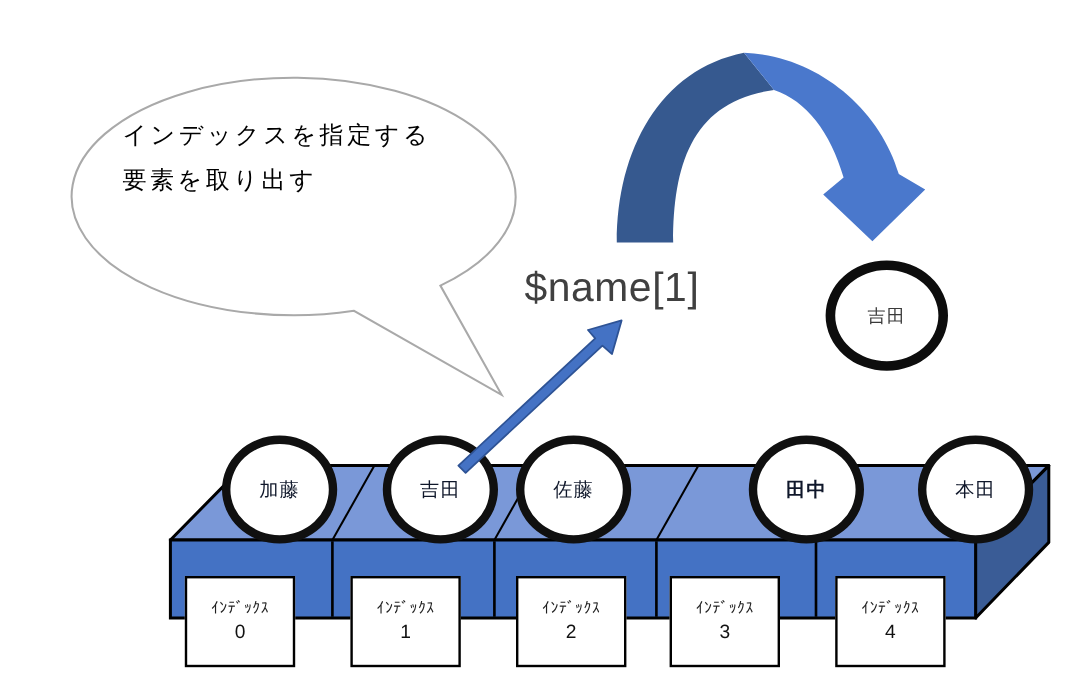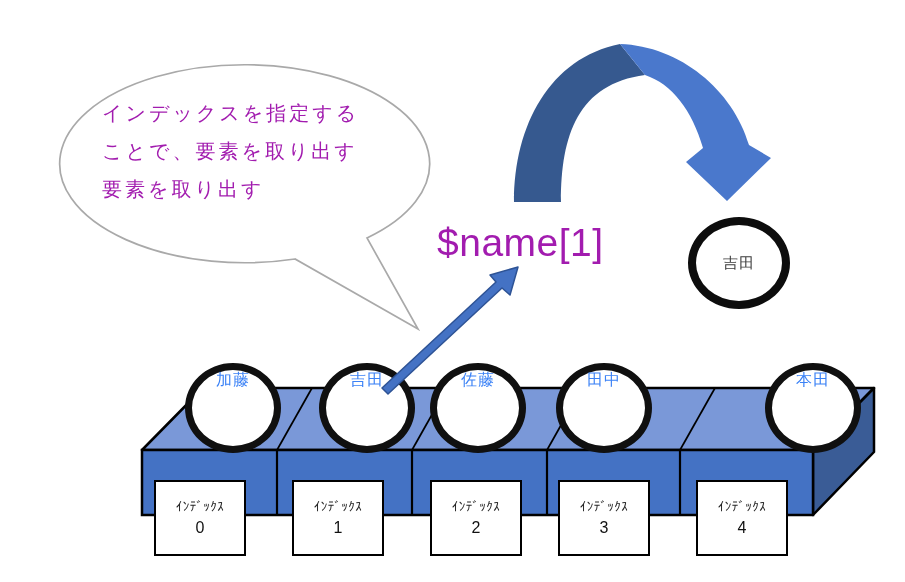--- a/index.html
+++ b/index.html
@@ -7,46 +7,46 @@
     position:relative;width:905px;height:582px;background:#ffffff;
     overflow:hidden;font-family:"Liberation Sans","DejaVu Sans",sans-serif;
   }
   #stage svg{position:absolute;left:0;top:0;}
   #base-layer{z-index:0;}
   #arrow-layer{z-index:30;}
 
   .name-circle{
     position:absolute;top:363px;width:96px;height:90px;box-sizing:border-box;
     border:7px solid #101010;border-radius:50%;background:#ffffff;
-    display:flex;align-items:flex-start;justify-content:center;
-    font-size:16px;color:#3b82f6;letter-spacing:1px;z-index:10;
+    display:flex;align-items:center;justify-content:center;
+    font-size:16px;color:#0f172a;letter-spacing:1px;z-index:10;
   }
   .index-label{
     position:absolute;top:480px;width:92px;height:76px;box-sizing:border-box;
     border:2.5px solid #000;background:#ffffff;
     display:flex;flex-direction:column;align-items:center;justify-content:center;
     gap:5px;z-index:20;
   }
   .idx-caption{font-size:13px;color:#1f1f1f;letter-spacing:0.5px;}
   .idx-value{font-size:16px;color:#111;}
 
   #result-circle{
     position:absolute;left:688px;top:217px;width:102px;height:92px;box-sizing:border-box;
     border:8px solid #0d0d0d;border-radius:50%;background:#fff;
     display:flex;align-items:center;justify-content:center;
     font-size:15px;color:#3a3a3a;letter-spacing:1px;z-index:10;
   }
 
   #callout-text{
     position:absolute;left:102px;top:94px;width:340px;z-index:40;
-    font-size:20px;line-height:38px;letter-spacing:3px;color:#a21caf;
+    font-size:20px;line-height:38px;letter-spacing:3px;color:#000000;
   }
   #code-label{
     position:absolute;left:437px;top:221px;z-index:40;
-    font-size:39px;color:#a21caf;letter-spacing:0.5px;
+    font-size:34px;color:#404040;letter-spacing:0.5px;
   }
 </style>
 </head>
 <body>
 
 <div id="stage">
 
   <svg id="base-layer" width="905" height="582" viewBox="0 0 905 582">
 
     <path d="M 367 238 A 185 99 0 1 0 295 259 L 418 329 Z" fill="#ffffff" stroke-width="1.7" stroke="#A9A9A9"></path>
@@ -87,21 +87,21 @@
         <div class="idx-caption">ｲﾝﾃﾞｯｸｽ</div>
         <div class="idx-value">1</div>
       </div>
       <div class="name-circle" style="left: 430px;">
         <span>佐藤</span>
       </div>
       <div class="index-label" style="left: 430px;">
         <div class="idx-caption">ｲﾝﾃﾞｯｸｽ</div>
         <div class="idx-value">2</div>
       </div>
-      <div class="name-circle" style="left: 556px;">
+      <div class="name-circle" style="left: 624px; font-weight: bold;">
         <span>田中</span>
       </div>
       <div class="index-label" style="left: 558px;">
         <div class="idx-caption">ｲﾝﾃﾞｯｸｽ</div>
         <div class="idx-value">3</div>
       </div>
       <div class="name-circle" style="left: 765px;">
         <span>本田</span>
       </div>
       <div class="index-label" style="left: 696px;">
@@ -114,19 +114,18 @@
     <polygon points="382,388 496,282 490,275 518,267 510,295 502,288 388,394" stroke-width="1.5" stroke-linejoin="round" fill="#4472C4"></polygon>
     <polygon points="382,388 496,282 490,275 518,267 510,295 502,288 388,394" fill="none" stroke-width="1.5" stroke-linejoin="round" stroke="#2E5395"></polygon>
   </svg>
 
   <div id="result-circle">
     <span>吉田</span>
   </div>
 
   <div id="callout-text">
     <div>インデックスを指定する</div>
-    <div>ことで、要素を取り出す</div>
     <div>要素を取り出す</div>
   </div>
 
   <div id="code-label">$name[1]</div>
 
 </div>
 
 </body></html>

